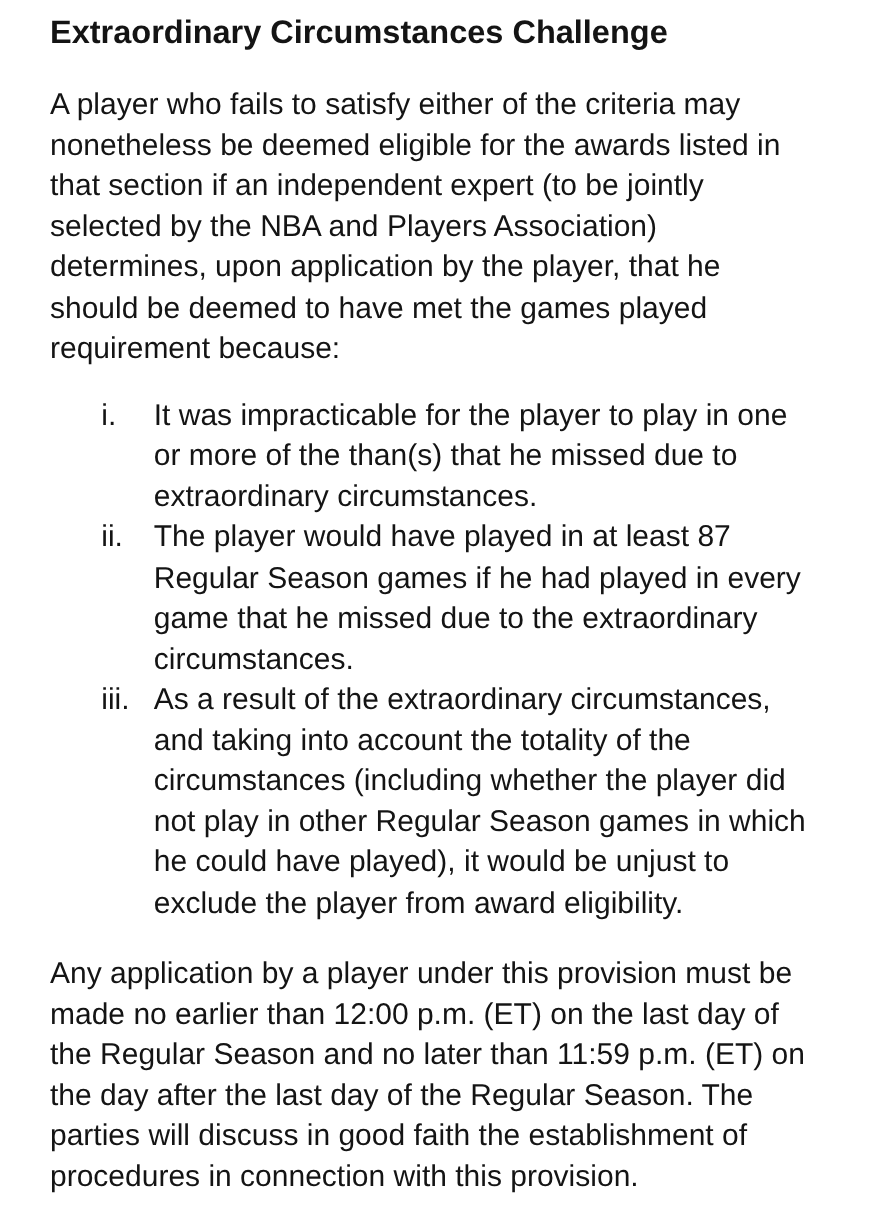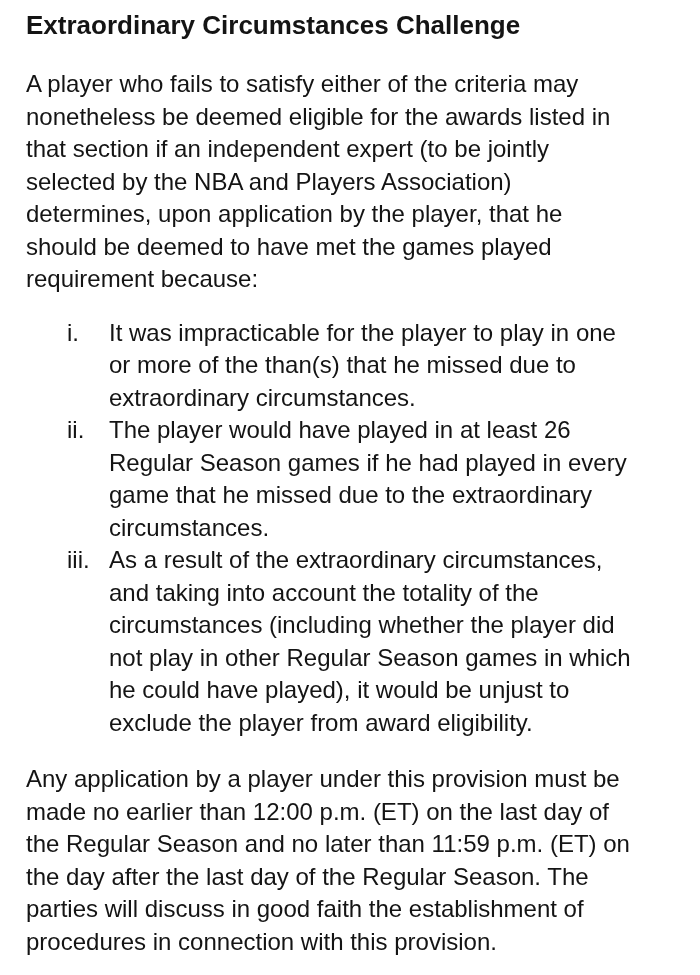--- a/index.html
+++ b/index.html
@@ -6,21 +6,21 @@
     margin: 0;
     padding: 0;
     background: #ffffff;
   }
   .page {
     position: relative;
     width: 700px;
     height: 975px;
     box-sizing: border-box;
     background: #ffffff;
-    padding: 9px 20px 0 26px;
+    padding: 9px 20px 0 40px;
     font-family: "Liberation Sans", sans-serif;
     font-size: 24px;
     line-height: 32.5px;
     color: #141414;
     overflow: hidden;
     -webkit-font-smoothing: antialiased;
   }
   .doc-title {
     font-size: 26px;
     font-weight: bold;
@@ -70,21 +70,21 @@
 
   <ol class="criteria-list">
     <li class="criteria-item">
       <span class="item-marker">i.</span>
       <span class="item-text">It was impracticable for the player to play in one
 or more of the than(s) that he missed due to
 extraordinary circumstances.</span>
     </li>
     <li class="criteria-item">
       <span class="item-marker">ii.</span>
-      <span class="item-text">The player would have played in at least 26
+      <span class="item-text">The player would have played in at least 87
 Regular Season games if he had played in every
 game that he missed due to the extraordinary
 circumstances.</span>
     </li>
     <li class="criteria-item">
       <span class="item-marker">iii.</span>
       <span class="item-text">As a result of the extraordinary circumstances,
 and taking into account the totality of the
 circumstances (including whether the player did
 not play in other Regular Season games in which

